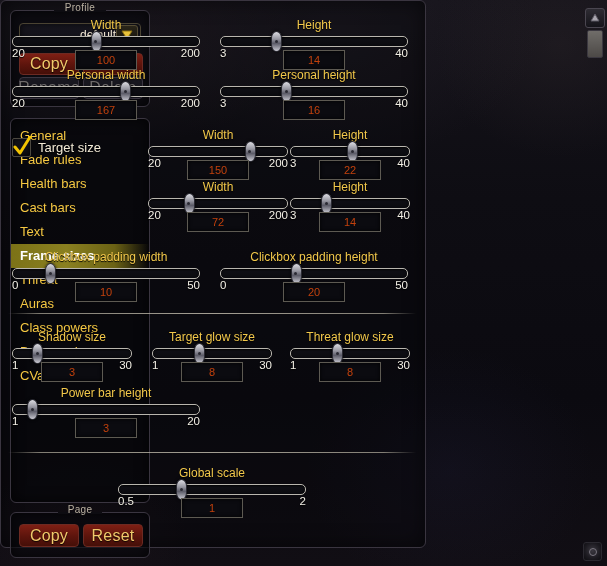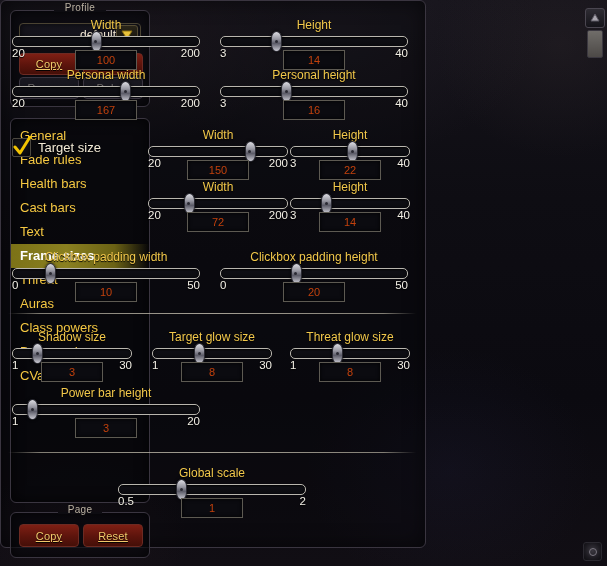--- a/index.html
+++ b/index.html
@@ -87,26 +87,25 @@
     border: 1px solid #554b33;
     border-radius: 3px;
     background: linear-gradient(180deg,#2a2519,#14120c);
     display: flex; align-items: center; justify-content: center;
   }
   .dd-arrow svg { display:block; }
 
   .btn {
     position: absolute;
     border-radius: 4px;
-    font-size: 11px;
+    font-size: 16px;
     display: flex;
     align-items: center;
     justify-content: center;
     letter-spacing: .2px;
-    text-decoration: underline;
   }
   .btn-red {
     border: 1px solid #6d2a22;
     background: linear-gradient(180deg,#7e1f14 0%,#5c140c 55%,#450f08 100%);
     color: #f2c96b;
     text-shadow: 0 1px 1px rgba(0,0,0,.9);
   }
   .btn-dark {
     border: 1px solid #3a3540;
     background: linear-gradient(180deg,#1a1921 0%,#111018 100%);

